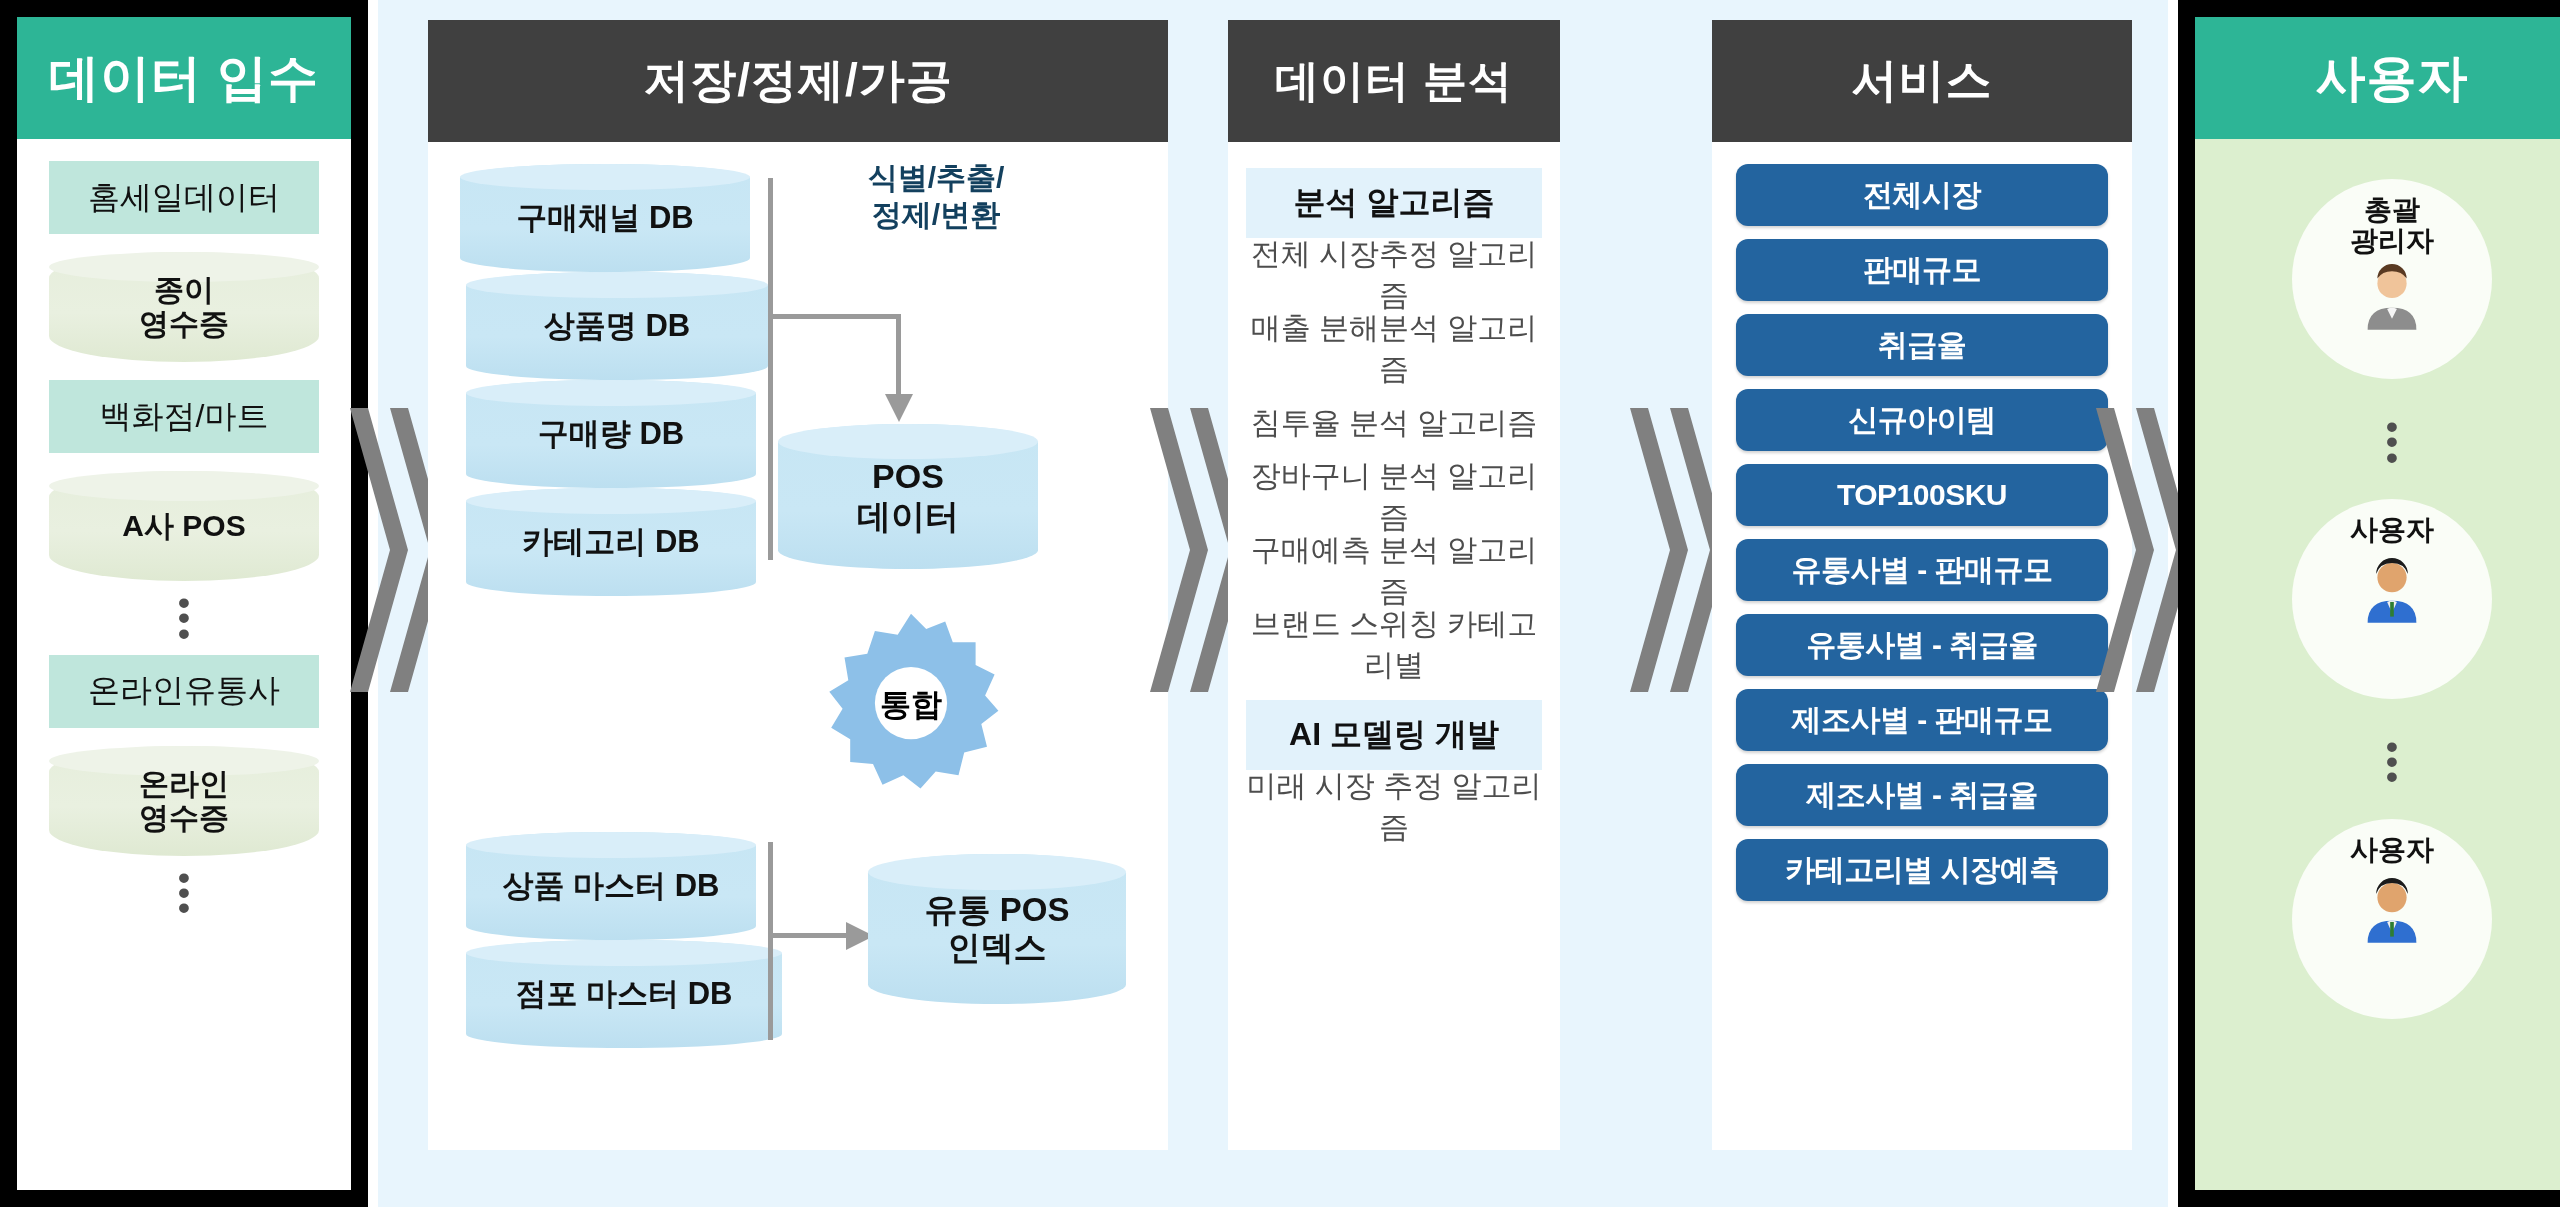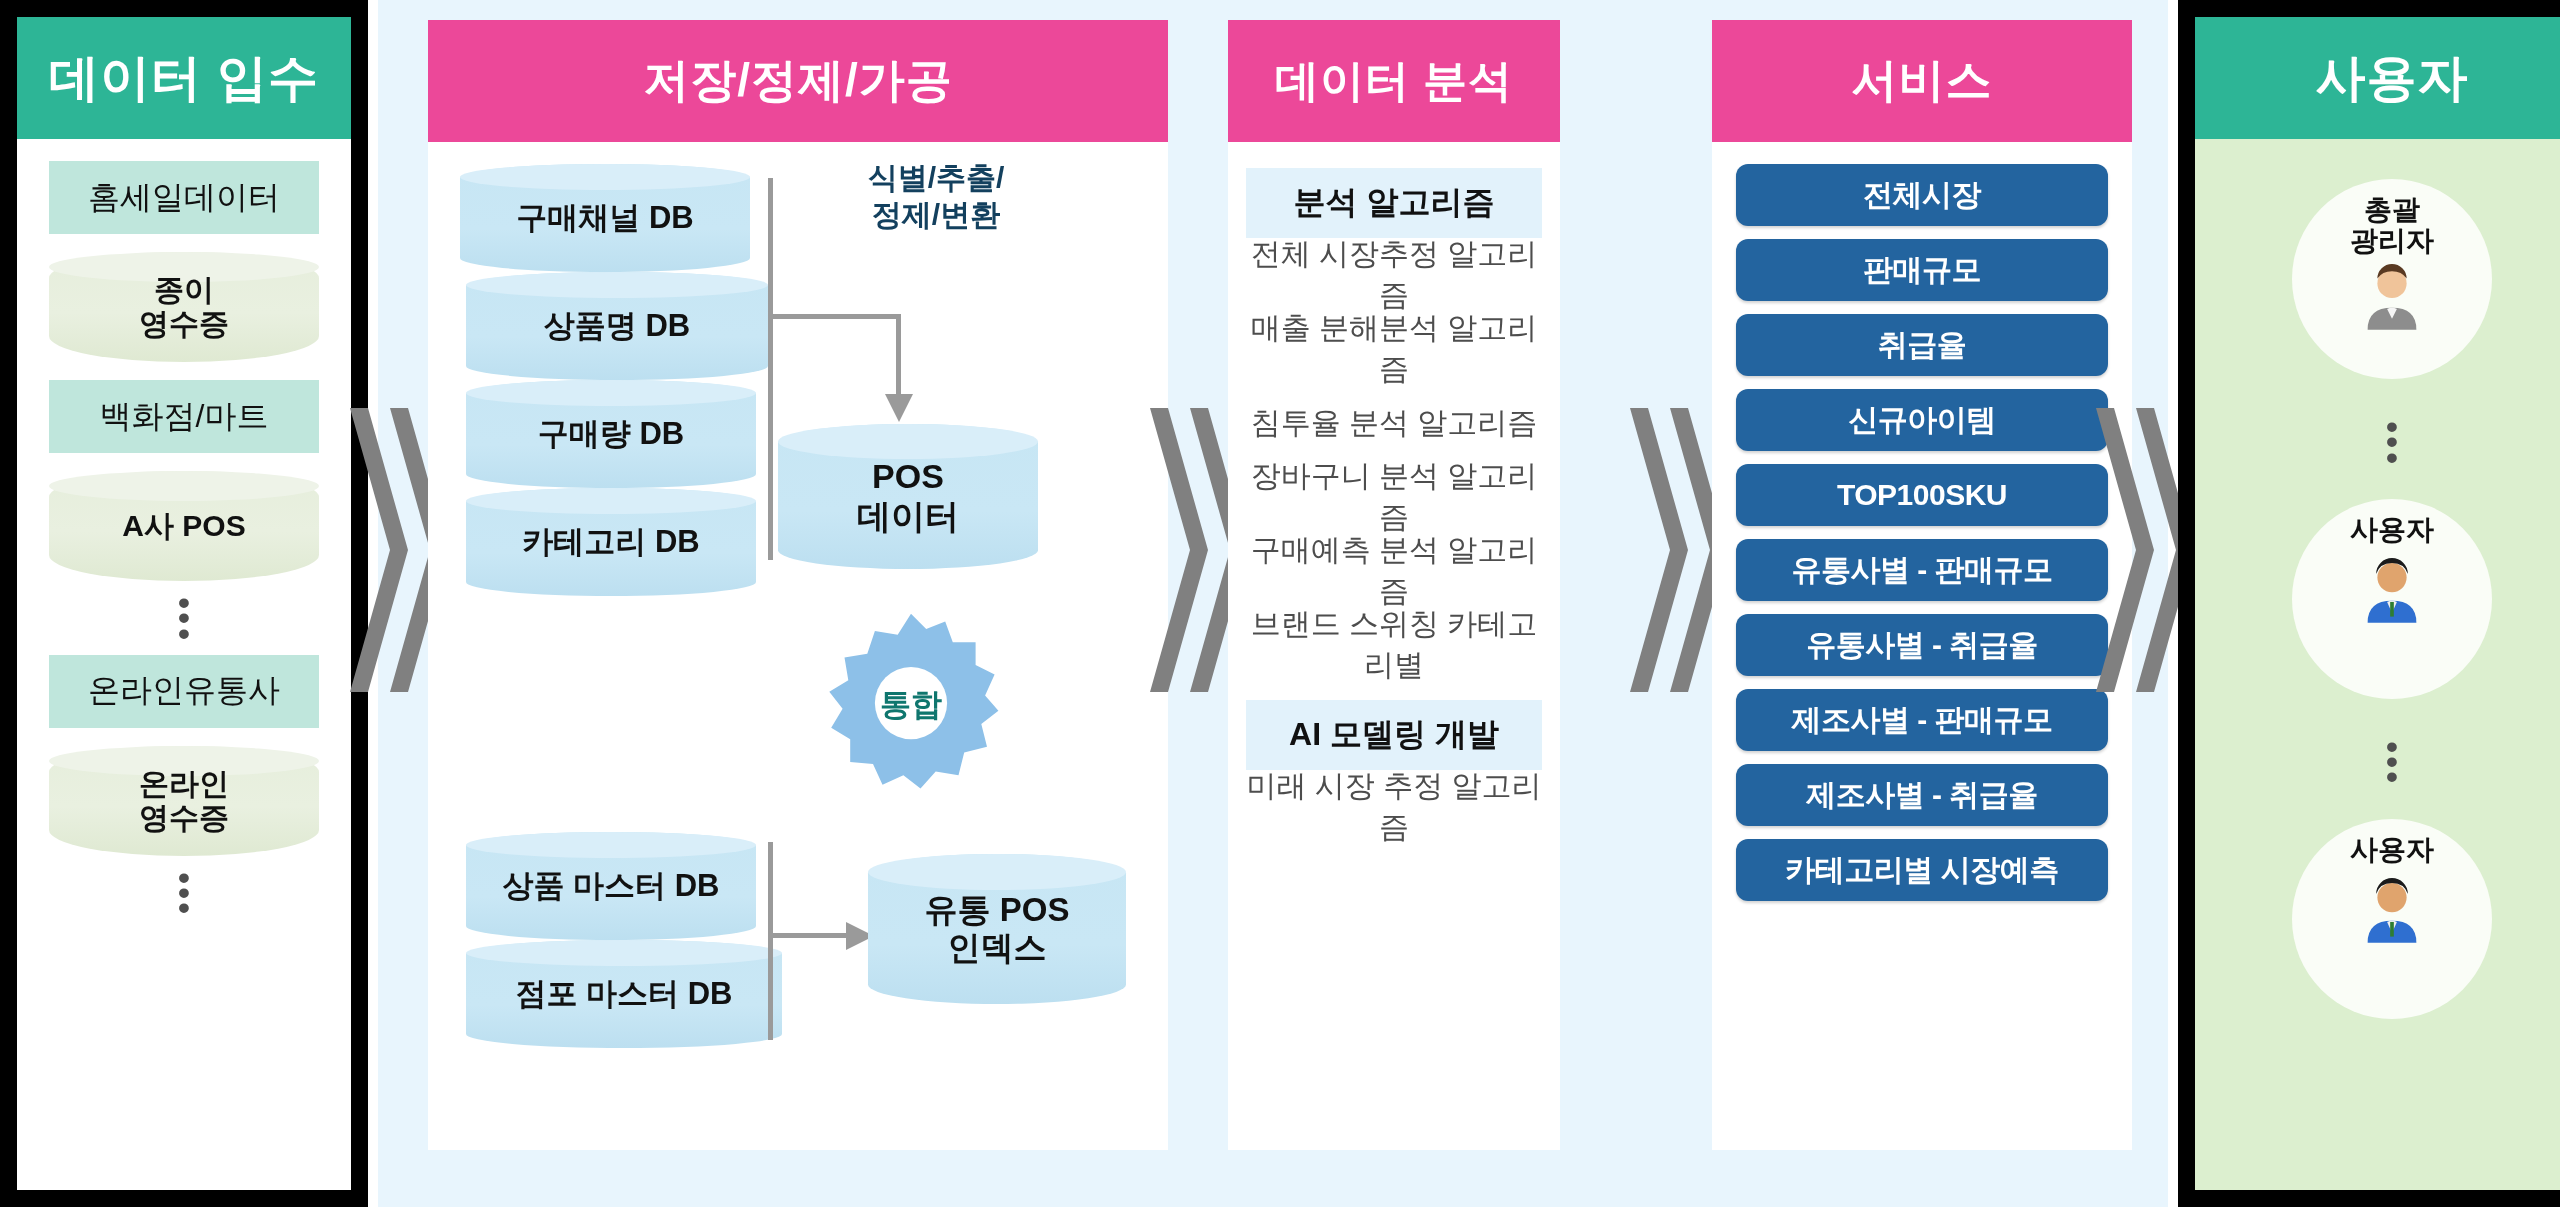--- a/index.html
+++ b/index.html
@@ -67,21 +67,21 @@
     color: #4f4f4f; font-size: 34px; line-height: 0.45; font-weight: bold;
   }
   .dots-v i { display: block; font-style: normal; }
 
   
   .chev { position: absolute; }
   .chev svg { display: block; }
 
   
   .panel { position: absolute; background: #ffffff; }
-  .panel > .col-header { background: #ec4899; color: #fff; }
+  .panel > .col-header { background: #404040; color: #fff; }
 
   
   #col-store { left: 428px; top: 20px; width: 740px; height: 1130px; }
   #col-store .col-header { height: 122px; font-size: 46px; }
   #col-store .col-body  { height: calc(100% - 122px); position: relative; }
 
   .cyl-blue {
     position: absolute;
     background: linear-gradient(to bottom, #c7e6f4 0%, #c9e7f5 60%, #bcdff0 100%);
     border-radius: 50% / 13%;
@@ -98,21 +98,21 @@
   .lbl-process {
     position: absolute; text-align: center; color: #13405e;
     font-weight: bold; font-size: 30px; line-height: 1.22;
   }
   .arrow-down, .arrow-right { position: absolute; }
 
   .gear-wrap { position: absolute; }
   .gear-label {
     position: absolute; left: 0; top: 0; width: 100%; height: 100%;
     display: flex; align-items: center; justify-content: center;
-    font-size: 31px; font-weight: bold; color: #0f766e;
+    font-size: 31px; font-weight: bold; color: #000000;
   }
 
   
   #col-analysis { left: 1228px; top: 20px; width: 332px; height: 1130px; }
   #col-analysis .col-header { height: 122px; font-size: 44px; }
   #col-analysis .col-body { height: calc(100% - 122px); position: relative; padding: 26px 18px 0 18px; }
   .algo-head {
     height: 70px; background: #e2f2fb;
     display: flex; align-items: center; justify-content: center;
     font-size: 32px; font-weight: bold; color: #111111;

